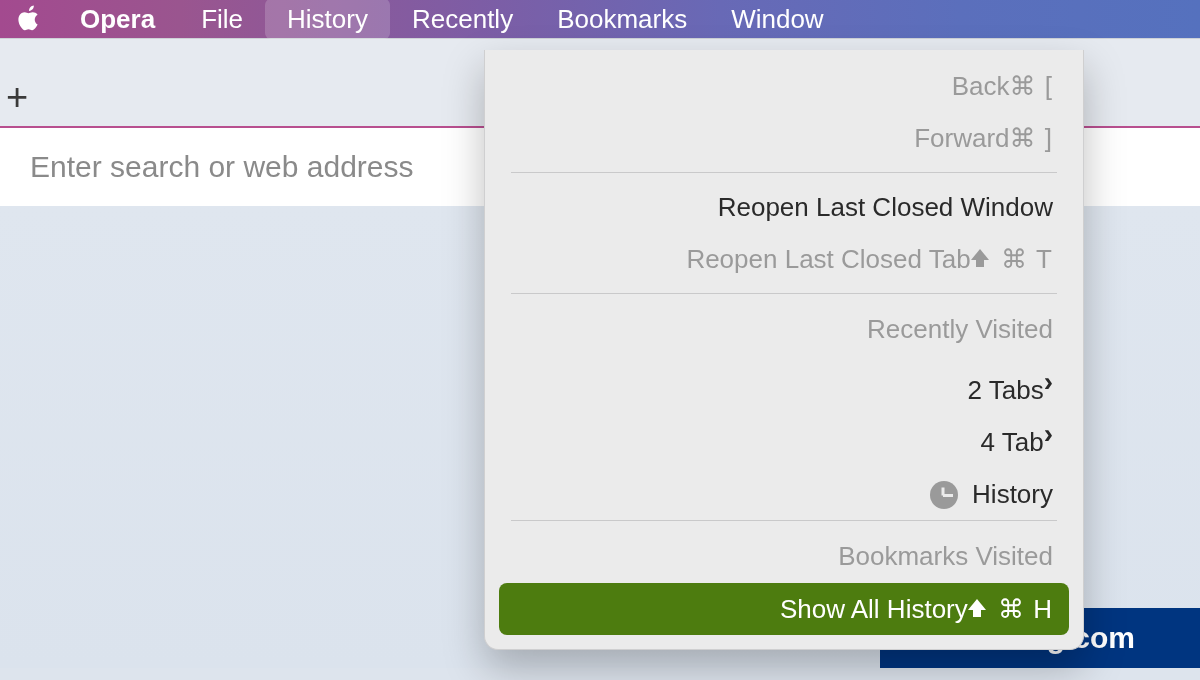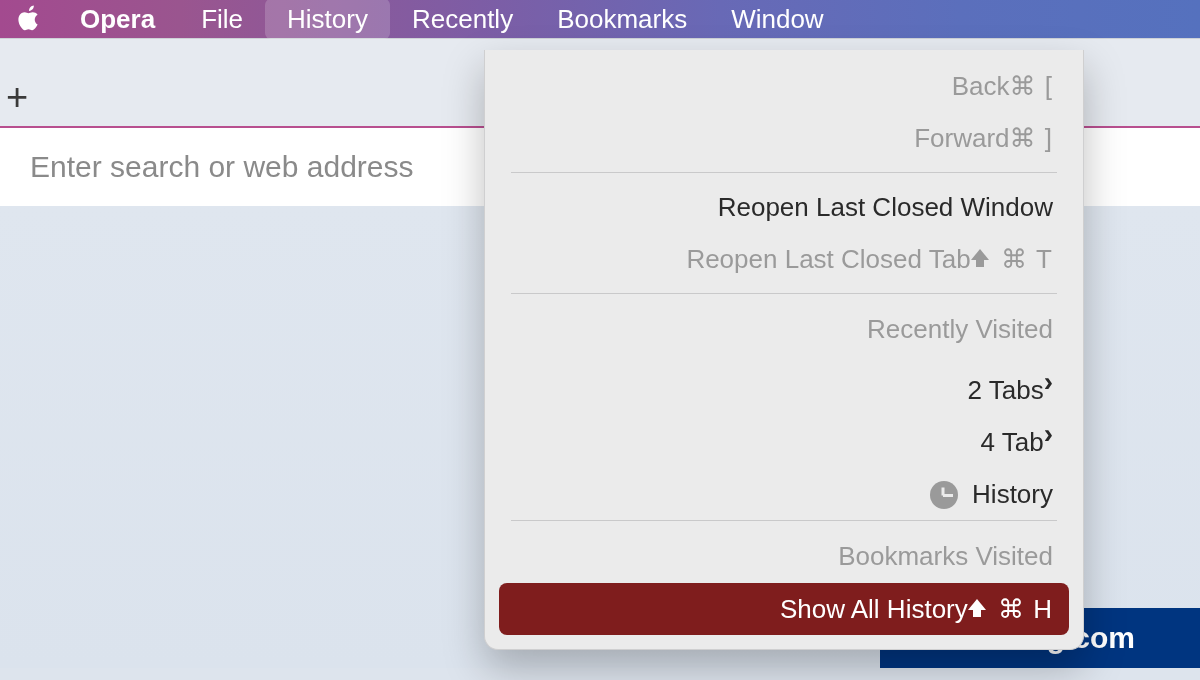--- a/index.html
+++ b/index.html
@@ -120,21 +120,21 @@
       height: 52px;
       padding: 0 16px;
       font-size: 26px;
       color: #2a2a2a;
       border-radius: 8px;
     }
     .dropdown .dd-item.disabled { color: #9a9a9a; }
     .dropdown .dd-item.section-header { color: #9a9a9a; height: 54px; }
     .dropdown .dd-item .sc { color: #9a9a9a; font-size: 26px; letter-spacing: 1px; display:flex; align-items:center; gap:4px;}
     .dropdown .dd-item.highlight {
-      background: #7f1d1d;
+      background: #4d7c0f;
       color: #fff;
     }
     .dropdown .dd-item.highlight .sc { color: #fff; }
     .dropdown .sep {
       height: 1px;
       background: #c9c9ca;
       margin: 8px 12px;
     }
     .dropdown .dd-item .left { display:flex; align-items:center; gap:14px;margin-top:17px; }
     .dropdown .dd-item .chev {

